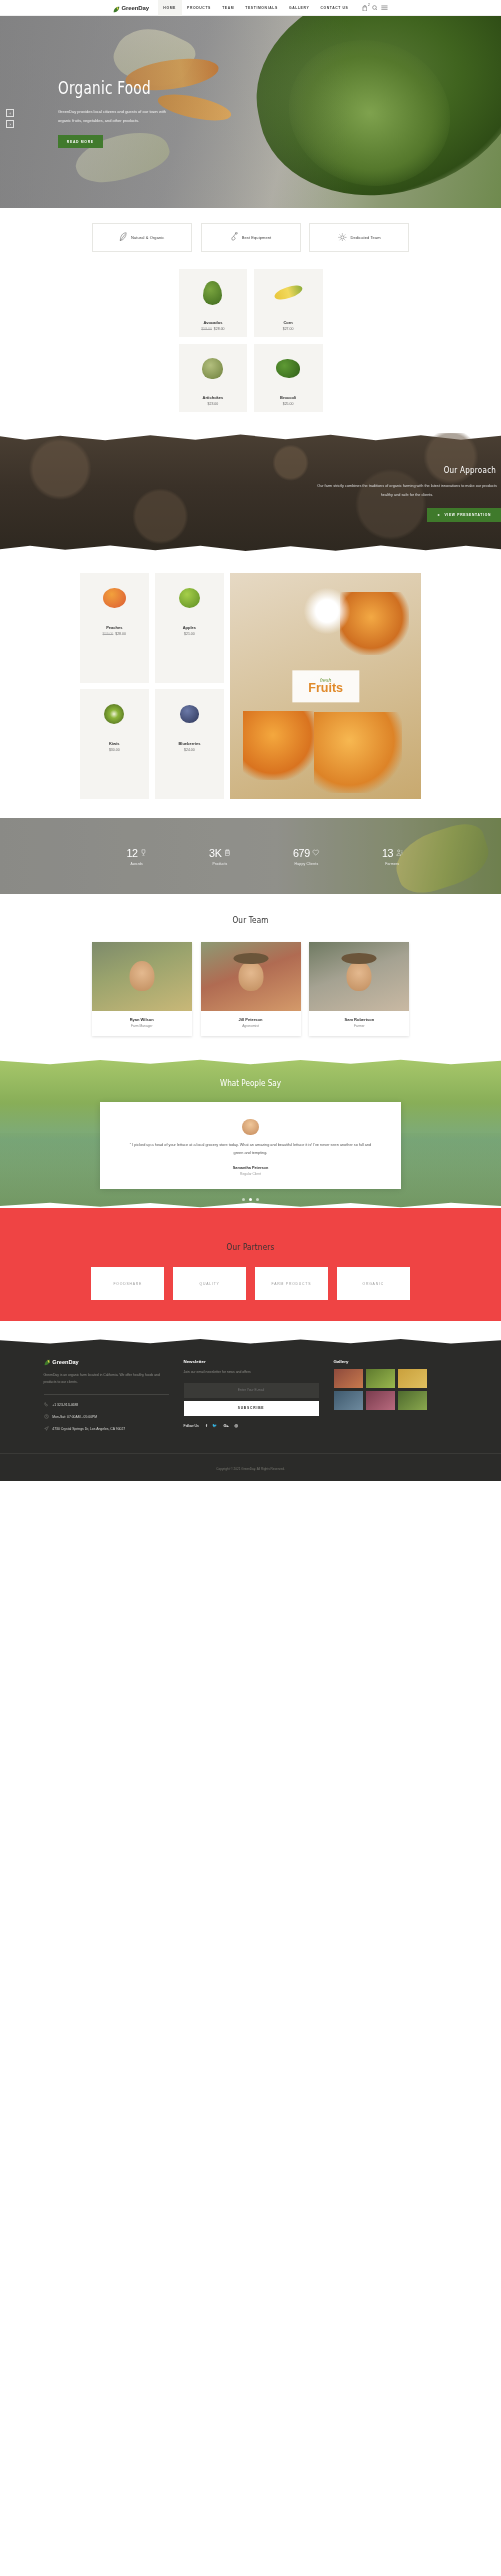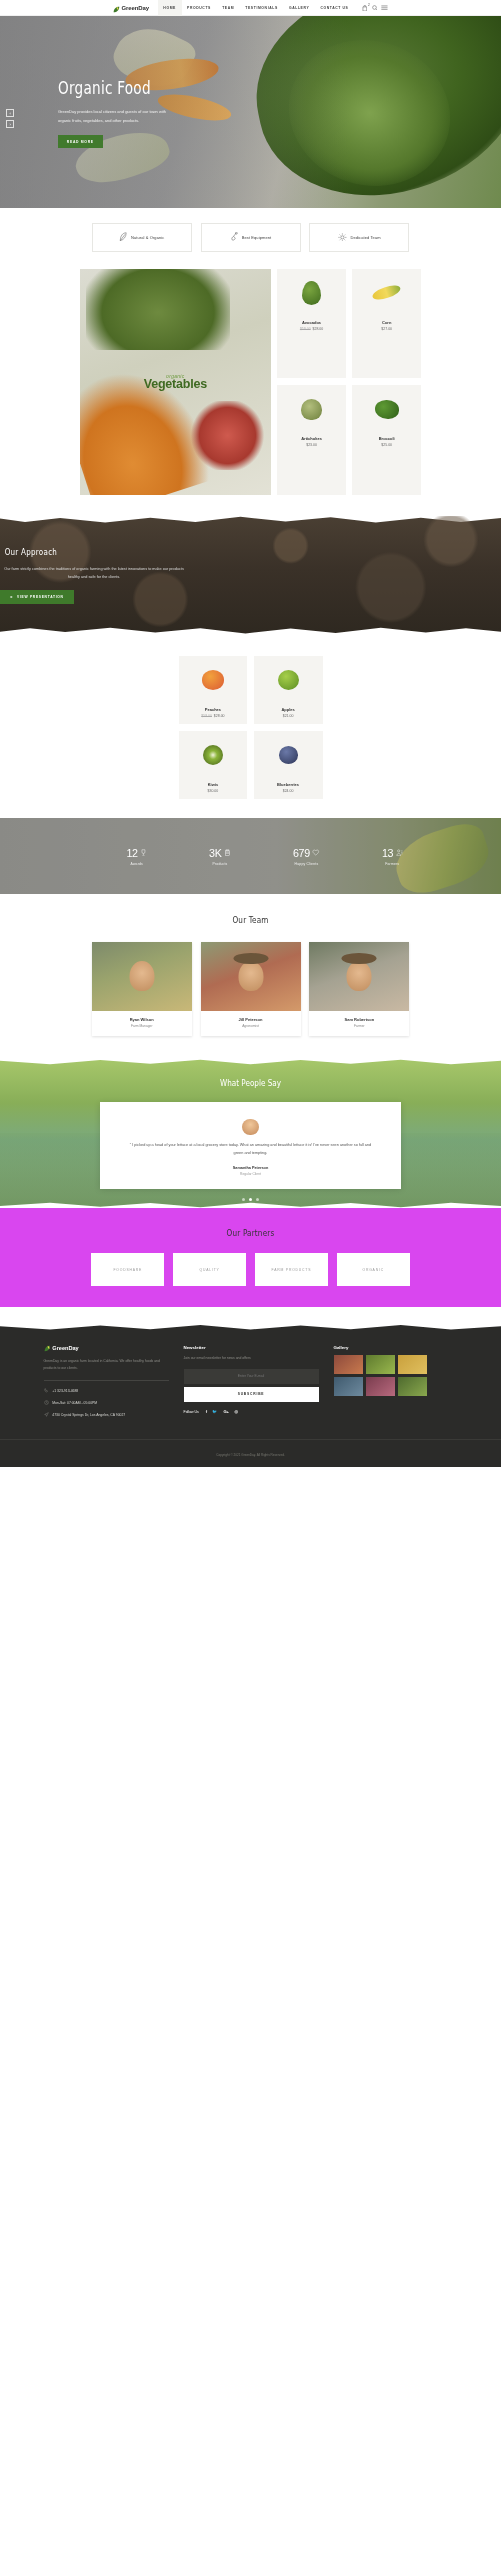--- a/index.html
+++ b/index.html
@@ -112,21 +112,21 @@
   .broc { width: 24px; height: 19px; background: radial-gradient(circle at 35% 35%, #5e9a34, #2f5e18); border-radius: 48% 52% 45% 55%; }
   .peach { width: 22.6px; height: 20px; background: radial-gradient(circle at 38% 32%, #f2a13c, #db5a34); border-radius: 50%; }
   .appl { width: 21px; height: 20px; background: radial-gradient(circle at 38% 32%, #a6cf4a, #5b8c22); border-radius: 50%; }
   .kiwi { width: 20px; height: 20px; background: radial-gradient(circle at 50% 50%, #f0f3da 0%, #8bb43a 30%, #5d7c25 75%, #8a7042 90%); border-radius: 50%; }
   .blue { width: 19px; height: 17.5px; background: radial-gradient(circle at 38% 32%, #6b79a8, #2d3557); border-radius: 50%; }
 
   
   .approach {
     height: 119px; position: relative; overflow: hidden;
     background: linear-gradient(180deg,#4a3f33 0%,#3a3128 45%,#2e2820 100%);
-    display: flex; flex-direction: column; align-items: flex-start; justify-content: center;
+    display: flex; flex-direction: column; align-items: flex-end; justify-content: center;
   }
   .approach::before, .approach::after {
     content: ""; position: absolute; left: 0; width: 100%; height: 8.8px; background: #fff;
   }
   .approach::before { top: -0.6px; clip-path: polygon(0 0,100% 0,100% 35%,92% 80%,84% 30%,75% 85%,66% 25%,57% 75%,48% 20%,39% 80%,30% 30%,21% 85%,12% 35%,5% 80%,0 40%); }
   .approach::after { bottom: -0.6px; clip-path: polygon(0 100%,100% 100%,100% 60%,93% 20%,85% 70%,76% 15%,67% 75%,58% 25%,49% 80%,40% 20%,31% 70%,22% 15%,13% 65%,6% 20%,0 60%); }
   .soil { position: absolute; inset: 0; opacity: .55;
     background: radial-gradient(circle at 12% 30%, #6a5846 0 6%, transparent 7%),
                 radial-gradient(circle at 32% 70%, #5d4d3c 0 7%, transparent 8%),
                 radial-gradient(circle at 58% 25%, #6f5c47 0 5%, transparent 6%),
@@ -232,21 +232,21 @@
   .gal-grid { width: 414px; margin: 16.3px auto 0; display: grid; grid-template-columns: repeat(3,1fr); gap: 5px; }
   .gal { height: 58px; position: relative; overflow: hidden; }
   .g1 { background: linear-gradient(150deg,#e7e2d2 0%,#d9cfae 50%,#c9556a 100%); }
   .g2 { background: linear-gradient(150deg,#3f4a5e 0%,#6b7a8e 50%,#2e3847 100%); }
   .g3 { background: linear-gradient(150deg,#5e7a2e 0%,#e09a2a 55%,#c87a18 100%); }
   .g4 { background: linear-gradient(150deg,#c9bb86 0%,#8d9a4e 55%,#5e6b2a 100%); }
   .g5 { background: linear-gradient(150deg,#e8e3d6 0%,#cdbfa0 55%,#6f7a4e 100%); }
   .g6 { background: linear-gradient(150deg,#4e7a2e 0%,#6f9a3e 50%,#3e5e1e 100%); }
 
   
-  .partners { background: #d946ef; padding: 19px 0 21px; text-align: center; }
+  .partners { background: #ef4444; padding: 33px 0 21px; text-align: center; }
   .part-row { display: flex; justify-content: center; gap: 8.8px; margin-top: 15px; }
   .part { width: 73px; height: 33px; background: #fff; display: flex; align-items: center; justify-content: center; }
   .part .pt { font-size: 3.4px; color: #9a9a9a; letter-spacing: 0.8px; text-align: center; line-height: 1.8; }
 
   
   .contact { padding: 20px 0 0; text-align: center; position: relative; }
   .contact-body { display: flex; justify-content: center; gap: 12.5px; margin-top: 16.3px; align-items: flex-start; }
   .basket { width: 207px; height: 119px; position: relative; }
   .basket .bk { position: absolute; left: 25px; top: 38px; width: 125px; height: 69px;
     background: linear-gradient(180deg,#c9a068,#8d6a3c); border-radius: 0 0 40% 40%; }
@@ -392,29 +392,20 @@
         <svg width="8.8" height="8.8" viewBox="0 0 22 22">
             <circle cx="11" cy="11" r="4" fill="none" stroke="#3a3a3a" stroke-width="1.1"></circle>
             <path d="M11 1v3M11 18v3M1 11h3M18 11h3M4 4l2 2M16 16l2 2M18 4l-2 2M6 16l-2 2" stroke="#3a3a3a" stroke-width="1.1"></path>
           </svg>
       </span>
       <span class="lbl">Dedicated Team</span>
     </div>
   </div>
 
   <div class="veg-sec">
-    <div class="veg-banner">
-      <div class="greens"></div>
-        <div class="carrotbunch"></div>
-        <div class="radish"></div>
-      <div class="veg-label">
-        <div class="k">organic</div>
-        <div class="b">Vegetables</div>
-      </div>
-    </div>
     <div class="prod-grid">
       <div class="prod">
         <div class="imgbox">
             <span class="avo"></span>
           </div>
         <div class="nm">Avocados</div>
         <div class="pr"><del>$59.00</del><span>$28.00</span></div>
       </div>
       <div class="prod">
         <div class="imgbox">
@@ -472,20 +463,30 @@
           </div>
         <div class="nm">Kiwis</div>
         <div class="pr">$30.00</div>
       </div>
       <div class="prod">
         <div class="imgbox">
             <span class="blue"></span>
           </div>
         <div class="nm">Blueberries</div>
         <div class="pr">$24.00</div>
+      </div>
+    </div>
+    <div class="fruit-banner">
+      <div class="apr3"></div>
+        <div class="apr1"></div>
+        <div class="apr2"></div>
+        <div class="blossom"></div>
+      <div class="fruit-label">
+        <div class="k">fresh</div>
+        <div class="b">Fruits</div>
       </div>
     </div>
   </div>
 
   <div class="stats">
     <div class="bn"></div>
       <div class="ov"></div>
     <div class="stat-row">
       <div class="stat">
         <div class="top">

